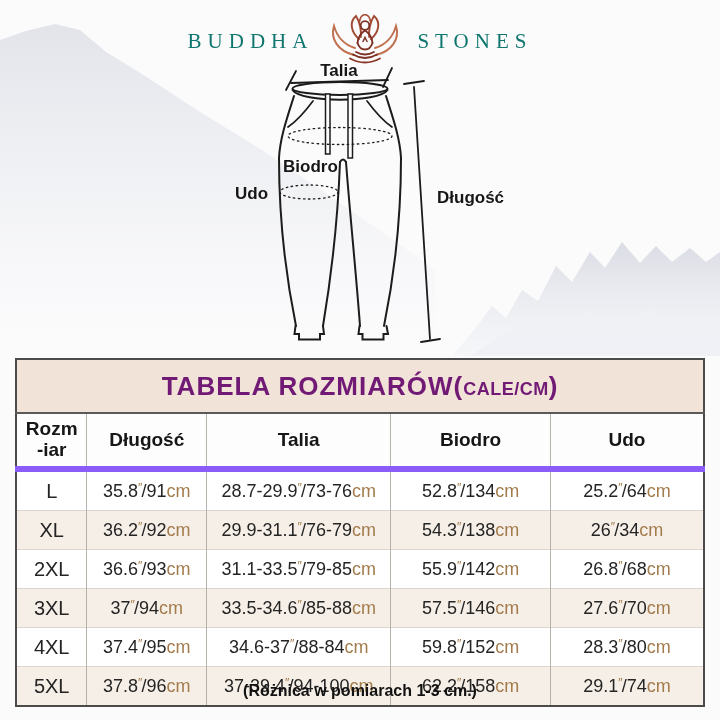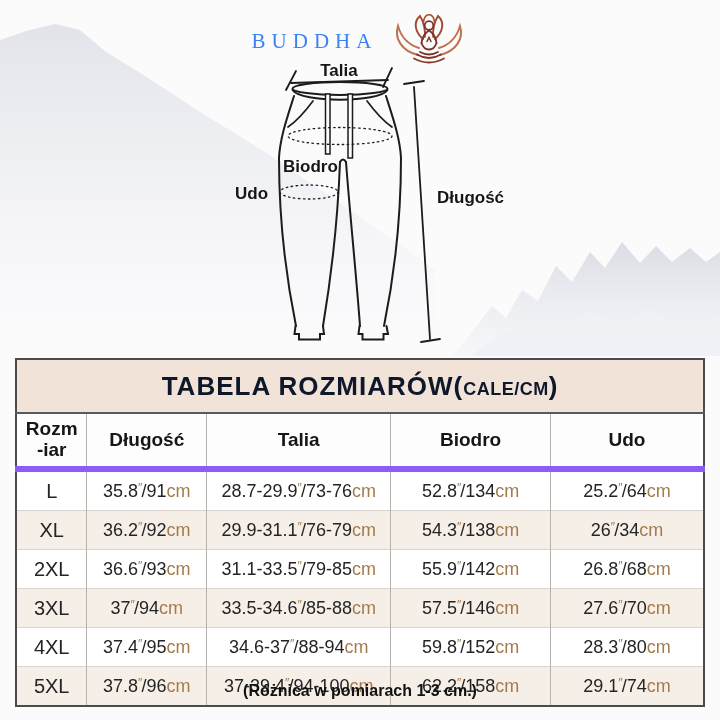--- a/index.html
+++ b/index.html
@@ -6,32 +6,32 @@
   #stage{position:relative;width:720px;height:720px;overflow:hidden;
          font-family:"Liberation Sans",sans-serif;background:#fbfbfc;}
 
   
   #bg-art{position:absolute;inset:0;z-index:0;}
 
   
   .brand{position:absolute;top:14px;left:0;width:100%;display:flex;
          justify-content:center;align-items:center;gap:13px;z-index:2;}
   .brand .word{font-family:"Liberation Serif",serif;font-size:21px;
-         letter-spacing:6px;color:#3b82f6;font-weight:500;}
+         letter-spacing:6px;color:#0f766e;font-weight:500;}
 
   
   #pants-svg{position:absolute;left:180px;top:55px;width:360px;height:300px;z-index:1;}
   .diag-label{font-family:"Liberation Sans",sans-serif;font-weight:bold;
          font-size:17px;fill:#161616;}
 
   
   .size-table-wrap{position:absolute;left:15px;top:358px;z-index:2;}
   table.size-table{border-collapse:collapse;width:690px;background:#fff;
          border:2px solid #4b4b4b;}
-  .band-row th{height:50px;background:#f2e3d8;color:#0f172a;
+  .band-row th{height:50px;background:#f2e3d8;color:#701a75;
          font-weight:bold;font-size:26px;letter-spacing:1px;
          border-bottom:2px solid #5a5a5a;text-align:center;}
   .band-row .small-unit{font-size:18px;letter-spacing:.5px;}
   tr.cols th{height:50px;background:#fdfdfd;color:#161616;font-weight:bold;
          font-size:19px;text-align:center;vertical-align:middle;
          border-bottom:6px solid #8b5cf6;white-space:pre-line;line-height:1.1;}
   tr.cols th + th, tbody td + td{border-left:1px solid #b5b1ab;}
   tbody td{height:36px;text-align:center;vertical-align:middle;
          font-size:18px;color:#242424;border-top:1px solid #d9d4cd;}
   tbody tr:first-child td{border-top:none;}
@@ -83,20 +83,21 @@
         <circle cx="39" cy="11.5" r="4.3" stroke="#7d3125" stroke-width="1.8"></circle>
         <path d="M39,16.5 C34,19.5 32,24 31.5,29" stroke="#7d3125" stroke-width="1.8"></path>
         <path d="M39,16.5 C44,19.5 46,24 46.5,29" stroke="#7d3125" stroke-width="1.8"></path>
         <path d="M31.5,29 C33,33.5 36.5,35.5 39,35.5 C41.5,35.5 45,33.5 46.5,29" stroke="#7d3125" stroke-width="1.8"></path>
         <path d="M37,27.5 L39,23.5 L41,27.5" stroke="#7d3125" stroke-width="1.5"></path>
         <path d="M30,38 Q39,43 48,38" stroke="#7d3125" stroke-width="1.8"></path>
         <path d="M27,40.5 Q39,47.5 51,40.5" stroke="#7d3125" stroke-width="1.8"></path>
         <path d="M24,44.5 Q39,52.5 54,44.5" stroke="#8a3526" stroke-width="1.8"></path>
       </g>
     </svg>
+    <span class="word">STONES</span>
   </div>
 
   <svg id="pants-svg" viewBox="180 55 360 300">
     <g fill="none" stroke="#1c1c1c" stroke-linecap="round">
 
       <path d="M291,83 L388,80" stroke-width="1.8"></path>
       <path d="M296,71 L286,90" stroke-width="1.8"></path>
       <path d="M392,68 L383,87" stroke-width="1.8"></path>
 
       <ellipse cx="340" cy="88.5" rx="47.5" ry="6.5" stroke-width="2"></ellipse>
@@ -181,21 +182,21 @@
           <tr>
             <td class="size">3XL</td>
             <td><span class="v">37</span><span class="u inch">″</span><span class="v">/94</span><span class="u">cm</span></td>
             <td><span class="v">33.5-34.6</span><span class="u inch">″</span><span class="v">/85-88</span><span class="u">cm</span></td>
             <td><span class="v">57.5</span><span class="u inch">″</span><span class="v">/146</span><span class="u">cm</span></td>
             <td><span class="v">27.6</span><span class="u inch">″</span><span class="v">/70</span><span class="u">cm</span></td>
           </tr>
           <tr>
             <td class="size">4XL</td>
             <td><span class="v">37.4</span><span class="u inch">″</span><span class="v">/95</span><span class="u">cm</span></td>
-            <td><span class="v">34.6-37</span><span class="u inch">″</span><span class="v">/88-94</span><span class="u">cm</span></td>
+            <td><span class="v">34.6-37</span><span class="u inch">″</span><span class="v">/88-84</span><span class="u">cm</span></td>
             <td><span class="v">59.8</span><span class="u inch">″</span><span class="v">/152</span><span class="u">cm</span></td>
             <td><span class="v">28.3</span><span class="u inch">″</span><span class="v">/80</span><span class="u">cm</span></td>
           </tr>
           <tr>
             <td class="size">5XL</td>
             <td><span class="v">37.8</span><span class="u inch">″</span><span class="v">/96</span><span class="u">cm</span></td>
             <td><span class="v">37-39.4</span><span class="u inch">″</span><span class="v">/94-100</span><span class="u">cm</span></td>
             <td><span class="v">62.2</span><span class="u inch">″</span><span class="v">/158</span><span class="u">cm</span></td>
             <td><span class="v">29.1</span><span class="u inch">″</span><span class="v">/74</span><span class="u">cm</span></td>
           </tr>

